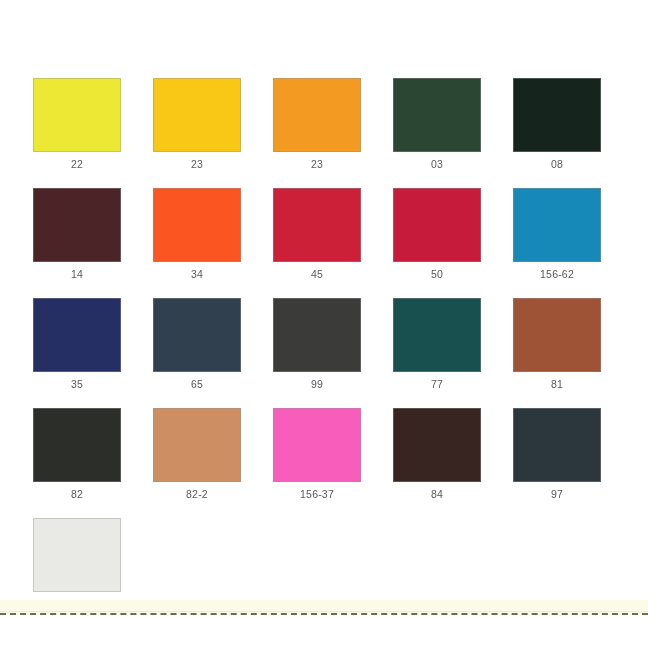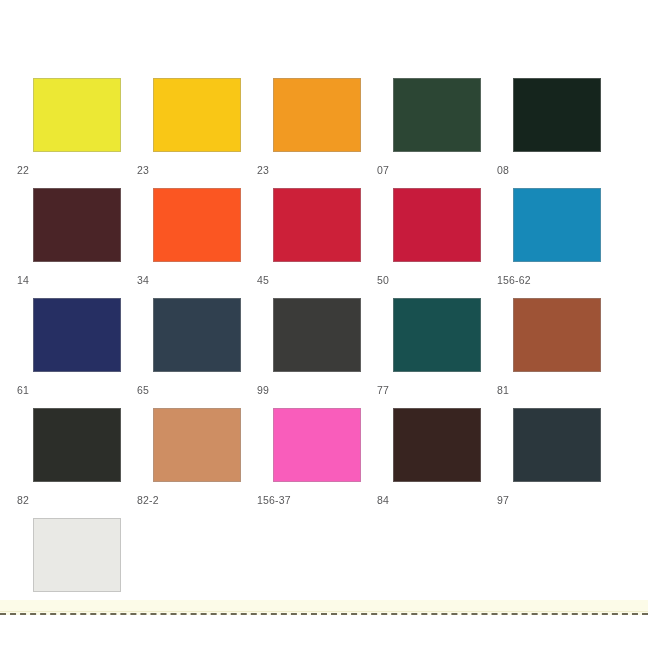--- a/index.html
+++ b/index.html
@@ -50,27 +50,27 @@
     border: 1px solid rgba(150,150,150,0.42);
     box-shadow: 0 0 0 0.5px rgba(255,255,255,0.5);
     display: block;
   }
 
   .swatch-label {
     position: absolute;
     left: -16px;
     right: -16px;
     top: 80px;
+    text-align: center;
     font-family: "Liberation Sans", sans-serif;
     font-size: 10.5px;
     line-height: 13px;
     color: #58585a;
     letter-spacing: 0.2px;
     white-space: nowrap;
-    margin-top: 6px;
   }
 
   .divider-band {
     position: absolute;
     left: 0;
     top: 600px;
     width: 648px;
     height: 15px;
     background: #fcfbe8;
   }
@@ -106,21 +106,21 @@
       <div class="swatch-cell">
         <div class="swatch-chip" style="background: rgb(249, 199, 22);"></div>
         <div class="swatch-label">23</div>
       </div>
       <div class="swatch-cell">
         <div class="swatch-chip" style="background: rgb(242, 154, 34);"></div>
         <div class="swatch-label">23</div>
       </div>
       <div class="swatch-cell">
         <div class="swatch-chip" style="background: rgb(44, 70, 52);"></div>
-        <div class="swatch-label">07</div>
+        <div class="swatch-label">03</div>
       </div>
       <div class="swatch-cell">
         <div class="swatch-chip" style="background: rgb(21, 37, 29);"></div>
         <div class="swatch-label">08</div>
       </div>
       <div class="swatch-cell">
         <div class="swatch-chip" style="background: rgb(74, 36, 39);"></div>
         <div class="swatch-label">14</div>
       </div>
       <div class="swatch-cell">
@@ -134,21 +134,21 @@
       <div class="swatch-cell">
         <div class="swatch-chip" style="background: rgb(199, 27, 60);"></div>
         <div class="swatch-label">50</div>
       </div>
       <div class="swatch-cell">
         <div class="swatch-chip" style="background: rgb(23, 137, 184);"></div>
         <div class="swatch-label">156-62</div>
       </div>
       <div class="swatch-cell">
         <div class="swatch-chip" style="background: rgb(38, 47, 99);"></div>
-        <div class="swatch-label">61</div>
+        <div class="swatch-label">35</div>
       </div>
       <div class="swatch-cell">
         <div class="swatch-chip" style="background: rgb(48, 64, 79);"></div>
         <div class="swatch-label">65</div>
       </div>
       <div class="swatch-cell">
         <div class="swatch-chip" style="background: rgb(59, 59, 57);"></div>
         <div class="swatch-label">99</div>
       </div>
       <div class="swatch-cell">

